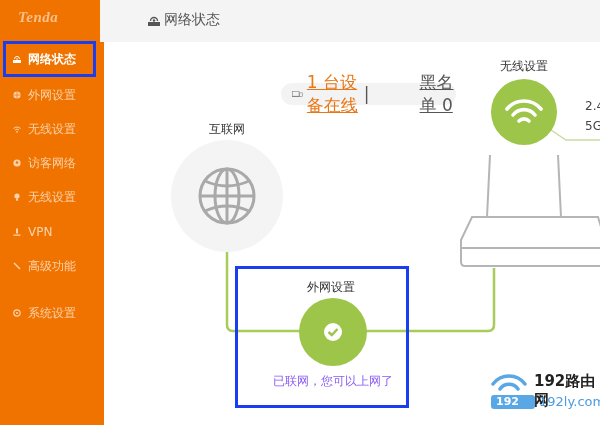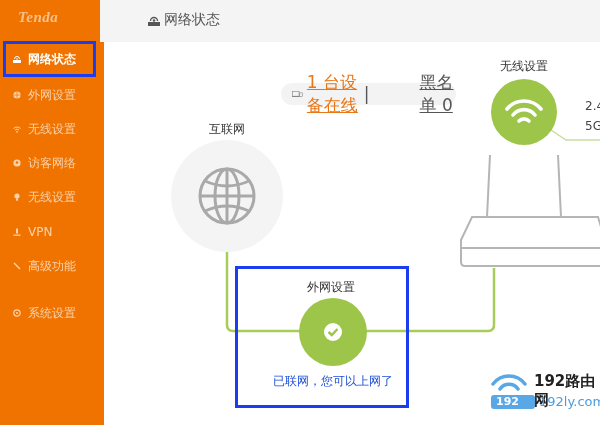--- a/index.html
+++ b/index.html
@@ -12,21 +12,21 @@
   .active-box{position:absolute;left:3px;top:41px;width:93px;height:36px;border:3px solid #1a3df0;box-sizing:border-box;}
   .topbar{position:absolute;left:100px;top:0;width:500px;height:42px;background:#f4f4f4;}
   .topbar .title{position:absolute;left:47px;top:11px;font-size:14px;color:#555;}
   .topbar .ticon{position:absolute;left:48px;top:15px;}
   .node-label{position:absolute;font-size:12px;color:#333;}
   .devpill{position:absolute;left:281px;top:83px;width:175px;height:22px;border-radius:11px;background:#f3f3f3;display:flex;align-items:center;font-size:17px;}
   .devpill .link{color:#e87718;text-decoration:underline;margin-left:4px;}
   .devpill .sep{color:#555;margin:0 2px;}
   .devpill .bl{color:#555;text-decoration:underline;margin-left:48px;}
   .circle{position:absolute;border-radius:50%;}
-  .status{position:absolute;left:273px;top:373px;font-size:12px;color:#1d4ed8;}
+  .status{position:absolute;left:273px;top:373px;font-size:12px;color:#8b5cf6;}
   .wan-box{position:absolute;left:235px;top:266px;width:174px;height:142px;border:3px solid #1a3df0;box-sizing:border-box;}
   .band{position:absolute;left:585px;font-size:12px;color:#444;}
   .wm-text{position:absolute;font-weight:bold;}
 </style>
 </head>
 <body>
 
 <div class="sidebar">
   <div class="logo">Tenda</div>
 

